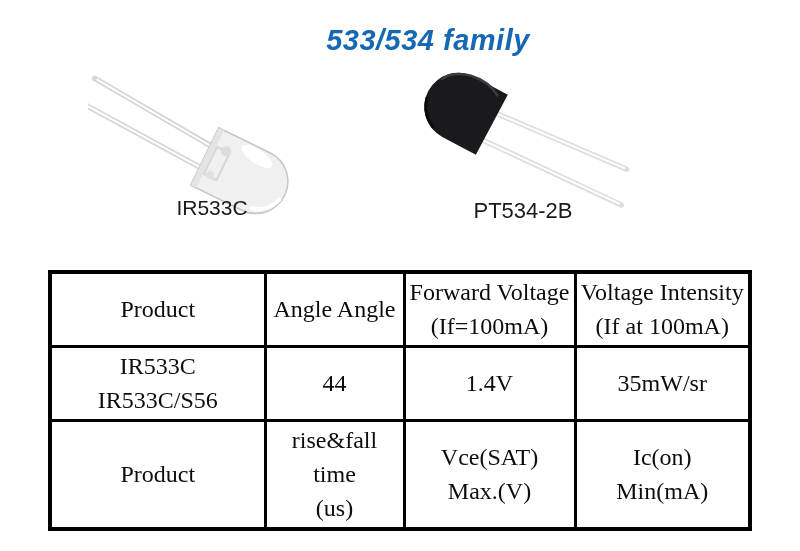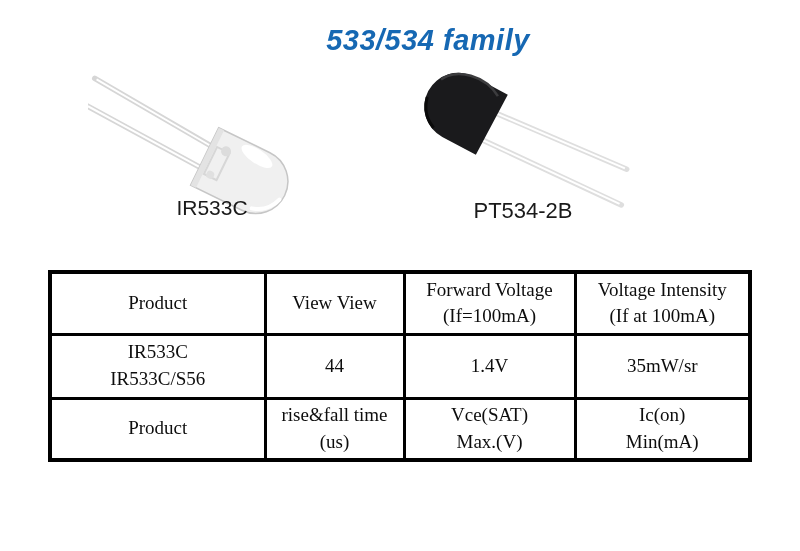--- a/index.html
+++ b/index.html
@@ -37,21 +37,21 @@
   }
   .label-led { left: 132px; top: 196px; width: 160px; }
   .label-pt  { left: 433px; top: 198px; width: 180px; font-size: 22px; }
 
   table.spec-table {
     position: absolute;
     left: 48px; top: 270px;
     border-collapse: collapse;
     table-layout: fixed;
     font-family: "Liberation Serif", serif;
-    font-size: 19px;
+    font-size: 24px;
     color: #0d0d0d;
     border: 4px solid #000;
   }
   .spec-table td {
     border: 3px solid #000;
     text-align: center;
     vertical-align: middle;
     white-space: pre-line;
     line-height: 1.4;
     padding: 2px 4px;
@@ -117,21 +117,21 @@
 <table class="spec-table">
   <colgroup>
     <col class="col-product">
       <col class="col-angle">
       <col class="col-fv">
       <col class="col-ri">
   </colgroup>
   <tbody>
       <tr class="row-h1">
     <td>Product</td>
-    <td>View View</td>
+    <td>Angle Angle</td>
     <td>Forward Voltage
 (If=100mA)</td>
     <td>Voltage Intensity
 (If at 100mA)</td>
   </tr>
   <tr class="row-d1">
     <td>IR533C
 IR533C/S56</td>
     <td>44</td>
     <td>1.4V</td>

